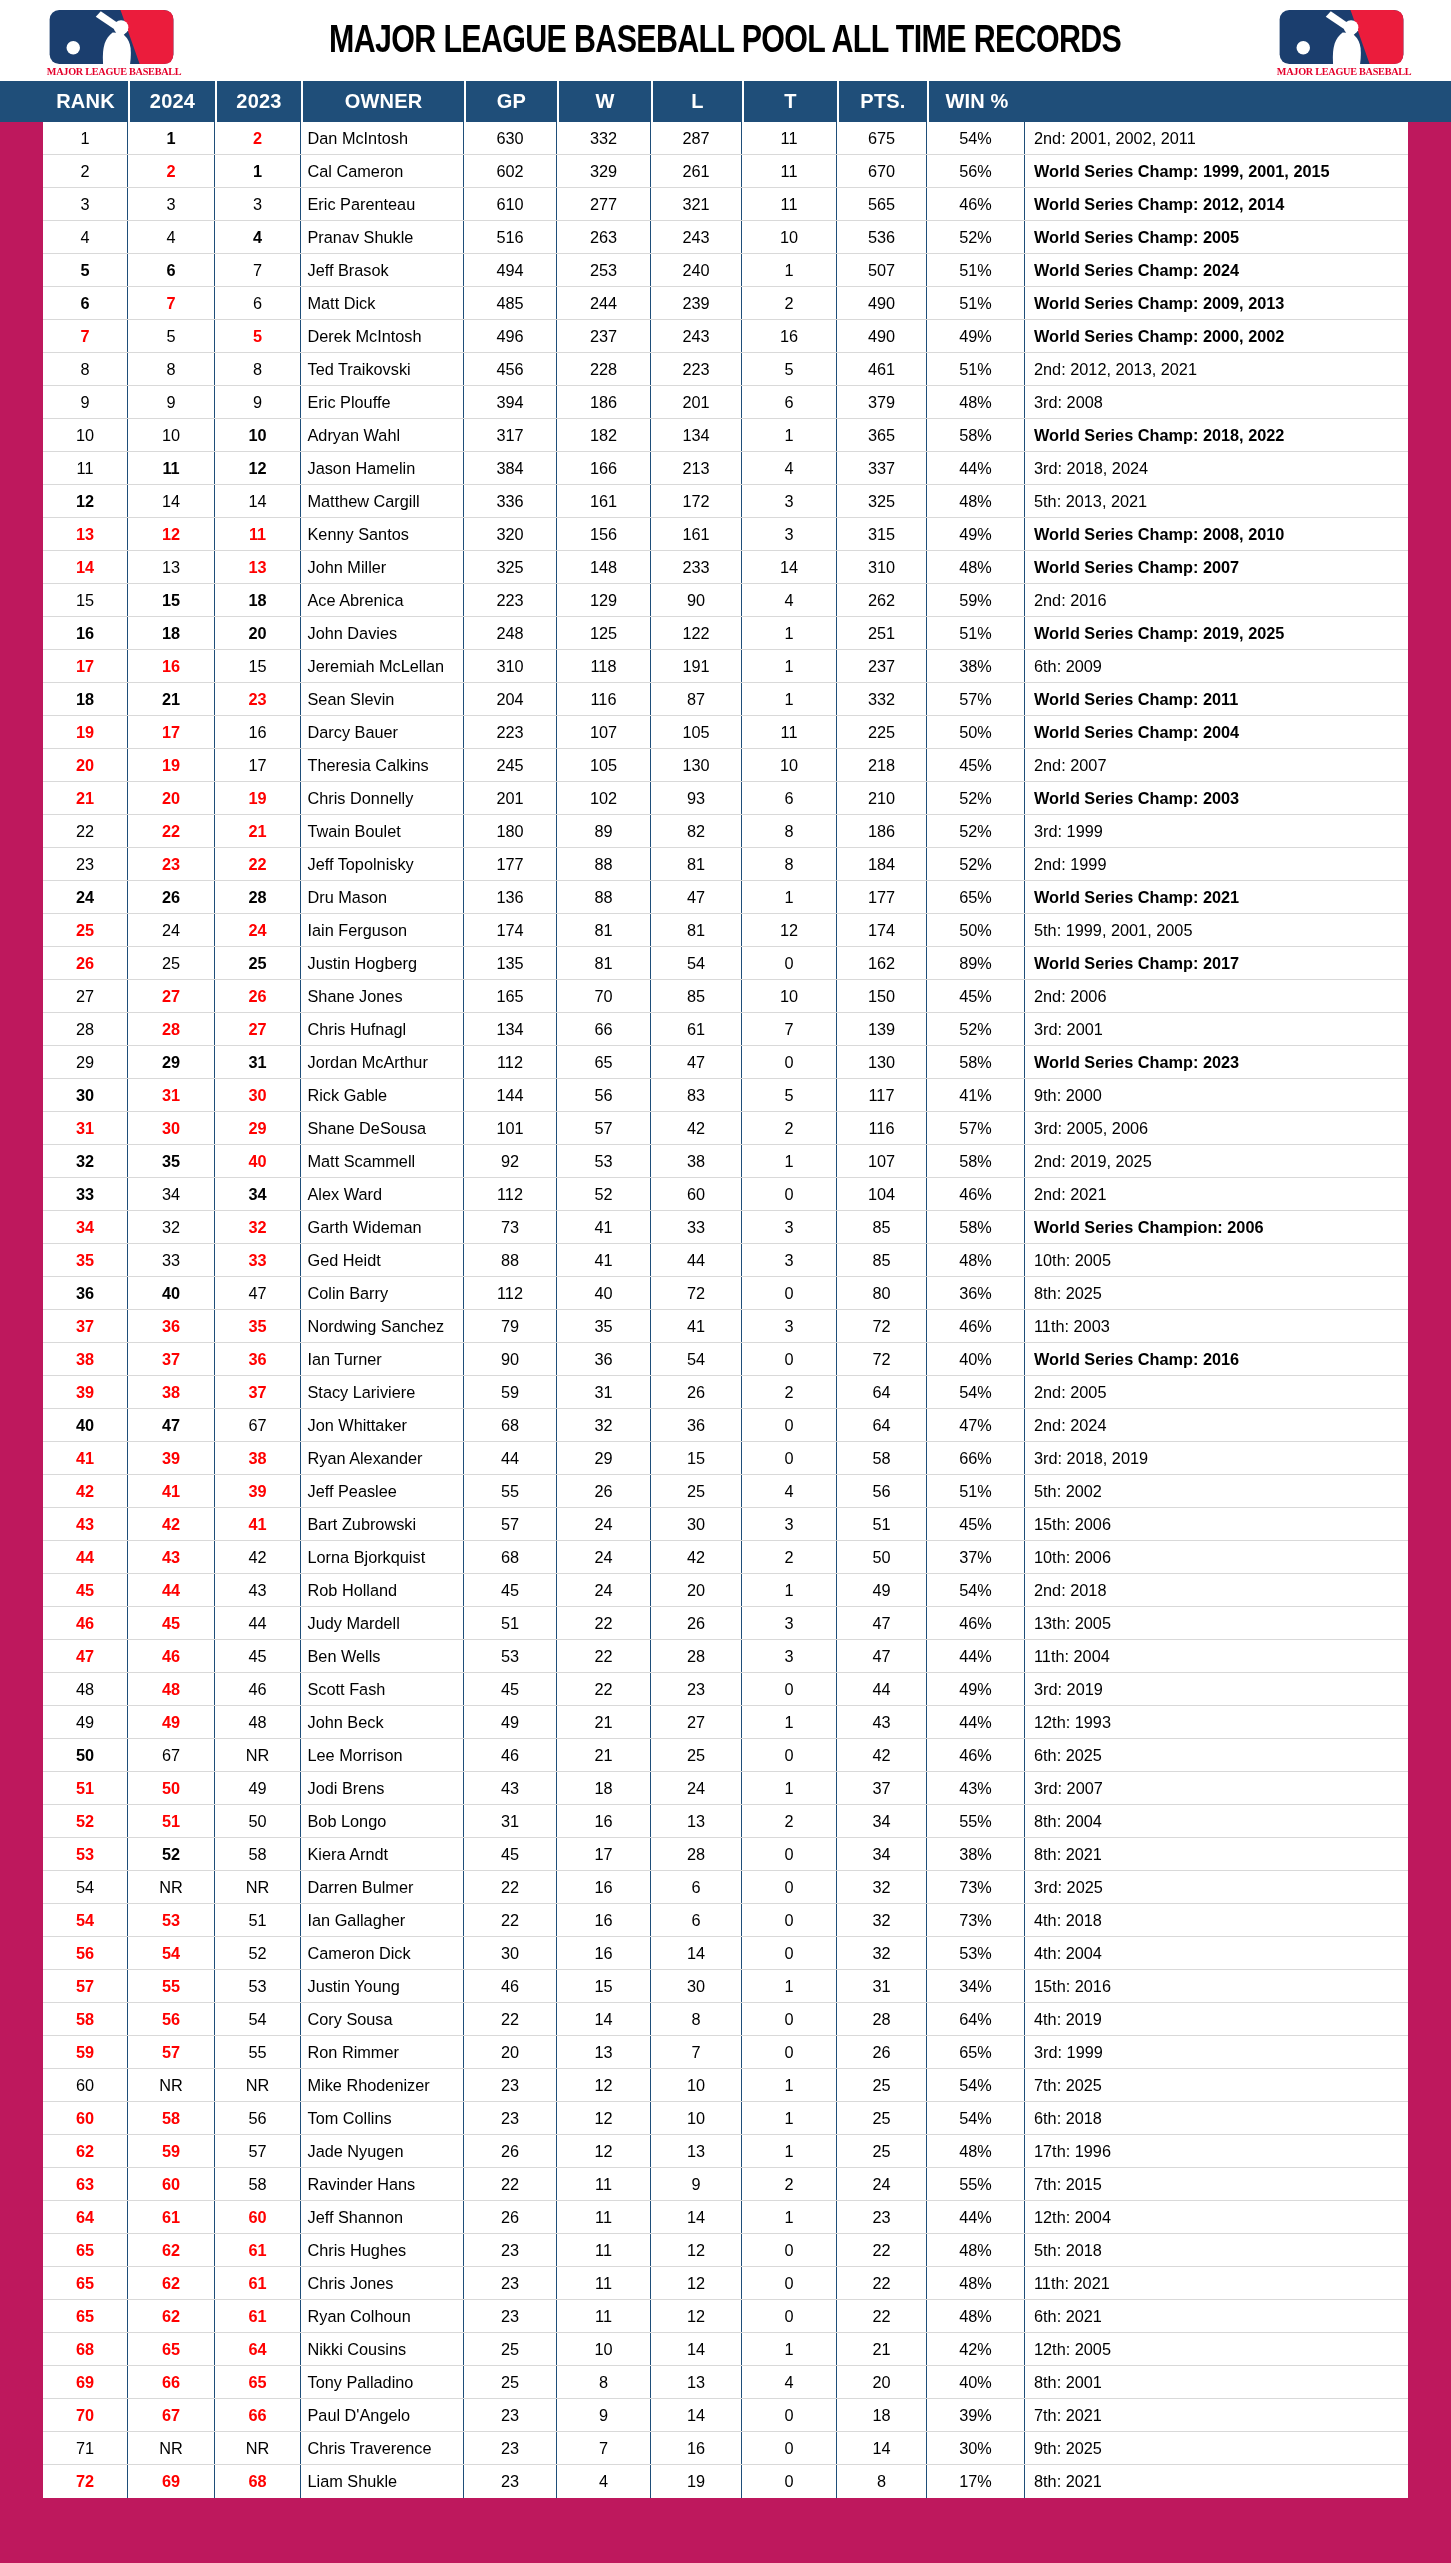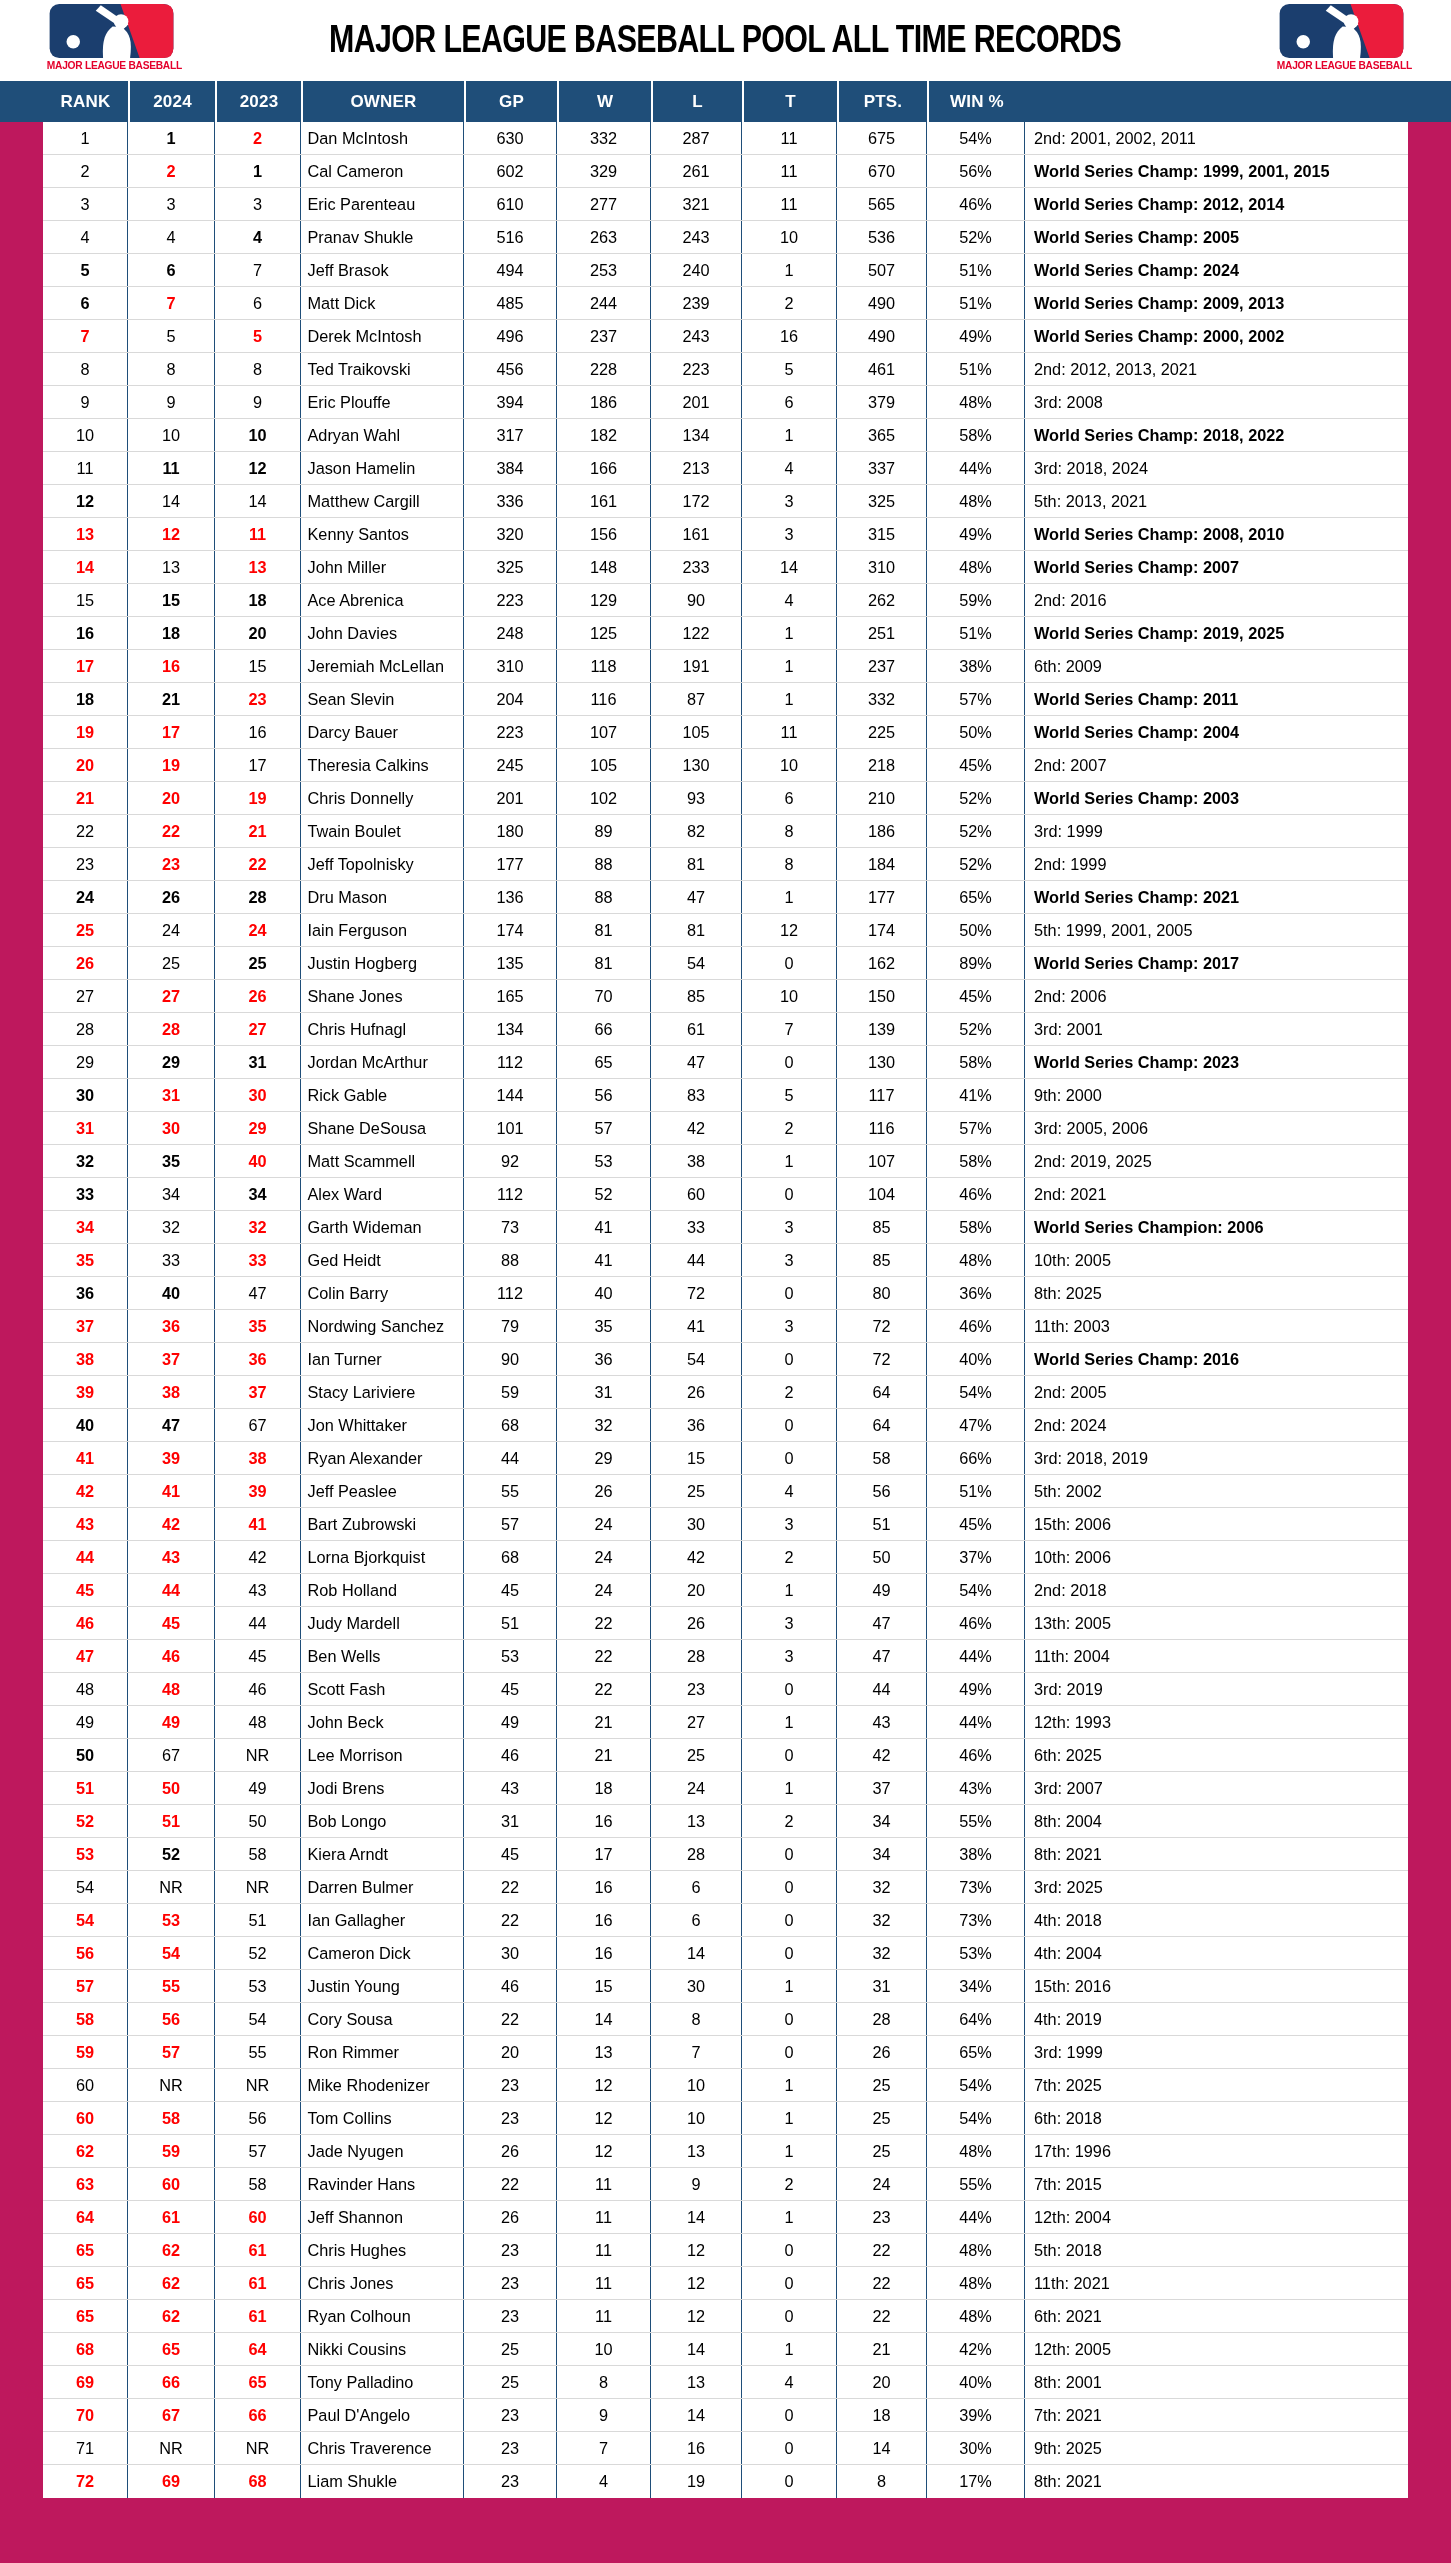--- a/index.html
+++ b/index.html
@@ -17,21 +17,21 @@
   .title-wrap{
     position:absolute;left:0;top:0;width:1451px;height:78px;
     display:flex;align-items:center;justify-content:center;
   }
   .title{
     display:inline-block;
     font-size:38px;font-weight:700;color:#000;
     letter-spacing:-0.8px;white-space:nowrap;
     transform:scaleX(0.80);transform-origin:center;
   }
-  .logo{position:absolute;top:2px;width:138px;text-align:right;}
+  .logo{position:absolute;top:8px;width:138px;text-align:right;font-family:Liberation Serif, serif;}
   .logo-left{left:42px;}
   .logo-right{right:41px;}
   .logo svg{display:block;width:127px;height:54px;margin:1.6px auto 0 auto;}
   .wordmark{
     margin-top:1.6px;
     font-size:11px;font-weight:700;color:#E4002B;
     letter-spacing:-0.3px;white-space:nowrap;
     transform:scaleX(0.93);transform-origin:center;
   }
 
@@ -39,21 +39,21 @@
   .band{
     position:absolute;left:0;top:81px;width:1451px;height:41px;background:#1F4E79;
   }
   .band-grid{
     position:absolute;left:43px;top:0;width:1365px;height:41px;
     display:grid;
     grid-template-columns:85px 87px 86px 163px 93px 94px 91px 95px 90px 98px 383px;
   }
   .hcell{
     display:flex;align-items:center;justify-content:center;
-    color:#FFFFFF;font-size:17px;font-weight:700;letter-spacing:0.2px;
+    color:#FFFFFF;font-size:20px;font-weight:700;letter-spacing:0.2px;
     border-left:2.4px solid #FFFFFF;
     box-sizing:border-box;
   }
   .hcell:first-child{border-left:none;}
 
   
   .tbody{
     position:absolute;left:43px;top:122px;width:1365px;background:#FFFFFF;
   }
   .row{

